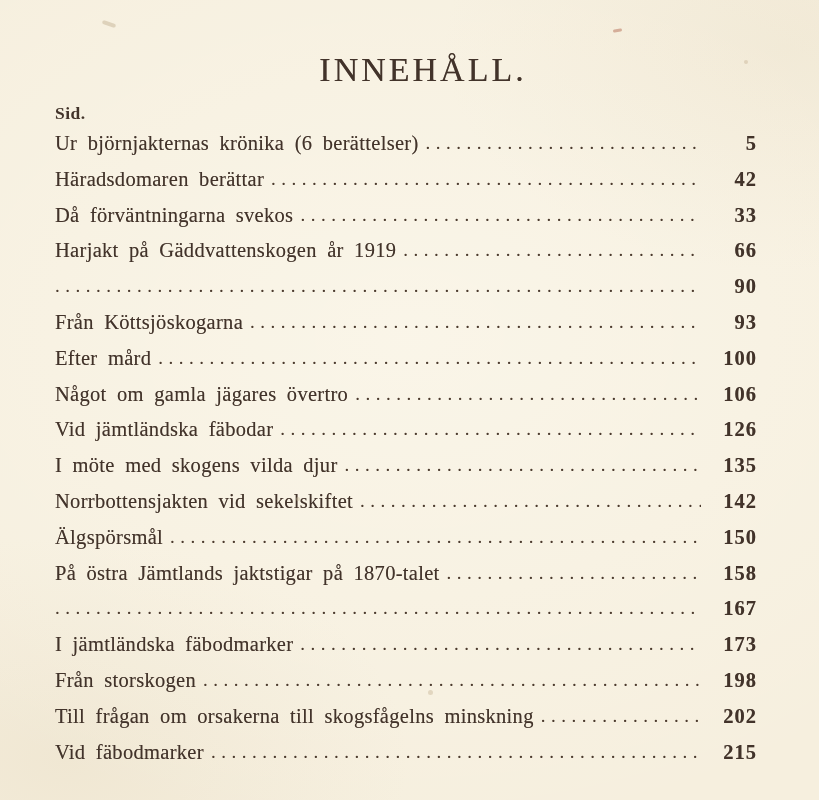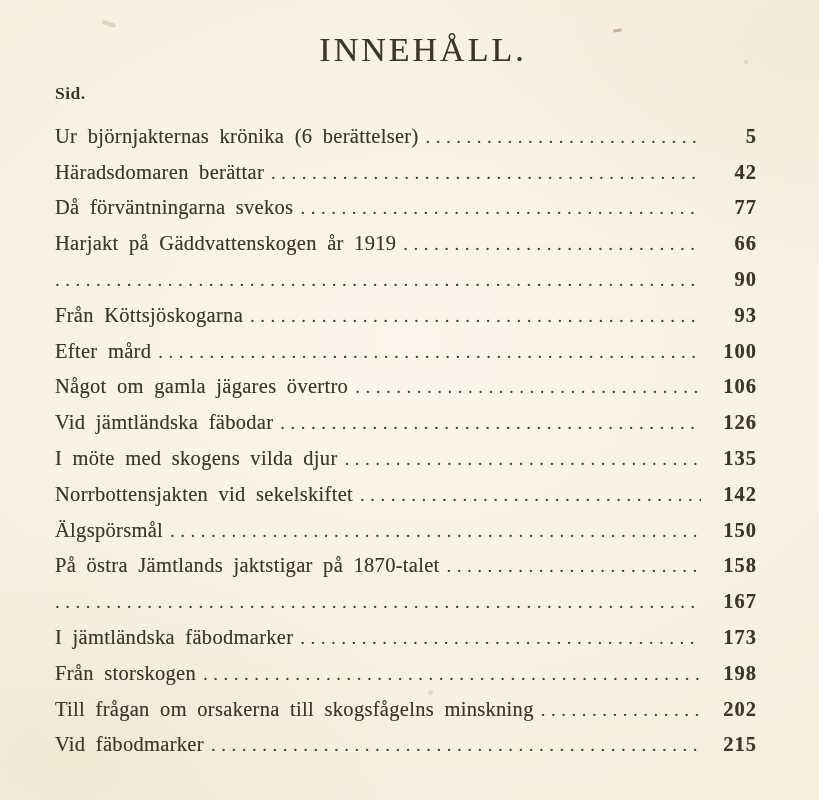--- a/index.html
+++ b/index.html
@@ -21,21 +21,21 @@
     padding: 0 62px 0 55px;
     color: var(--ink, #42332a);
     background:
       radial-gradient(ellipse 120% 90% at 50% 42%, rgba(255,253,245,0.45), rgba(255,253,245,0) 70%),
       radial-gradient(ellipse 60% 40% at 8% 95%, rgba(219,204,172,0.22), rgba(219,204,172,0) 70%),
       radial-gradient(ellipse 60% 40% at 96% 6%, rgba(219,204,172,0.20), rgba(219,204,172,0) 70%),
       var(--paper, #f6efde);
   }
   .page-title {
     margin: 0;
-    padding-top: 30px;
+    padding-top: 50px;
     margin-left: 34px;
     text-align: center;
     font-size: 34px;
     font-weight: 400;
     letter-spacing: 3px;
     line-height: 40px;
     color: var(--ink, #42332a);
     text-shadow: 0 0 0.6px rgba(66,51,42,0.55);
   }
   .col-header {
@@ -45,21 +45,21 @@
     letter-spacing: 0.5px;
     line-height: 22px;
   }
   .toc {
     list-style: none;
     margin: 8px 0 0 0;
     padding: 0;
   }
   .toc-row {
     display: flex;
-    align-items: flex-end;
+    align-items: flex-start;
     height: 35.8px;
     font-size: 20.5px;
     letter-spacing: 0.3px;
     white-space: nowrap;
   }
   .toc-row .t {
     flex: none;
     word-spacing: 5px;
     margin-right: 7px;
     text-shadow: 0 0 0.5px rgba(66,51,42,0.45);
@@ -106,21 +106,21 @@
         <span class="n">5</span>
       </li>
       <li class="toc-row">
         <span class="t">Häradsdomaren berättar</span>
         <span class="dots">..................................................................................................................................</span>
         <span class="n">42</span>
       </li>
       <li class="toc-row">
         <span class="t">Då förväntningarna svekos</span>
         <span class="dots">..................................................................................................................................</span>
-        <span class="n">77</span>
+        <span class="n">33</span>
       </li>
       <li class="toc-row">
         <span class="t">Harjakt på Gäddvattenskogen år 1919</span>
         <span class="dots">..................................................................................................................................</span>
         <span class="n">66</span>
       </li>
       <li class="toc-row">
         <span class="dots">..................................................................................................................................</span>
         <span class="n">90</span>
       </li>

